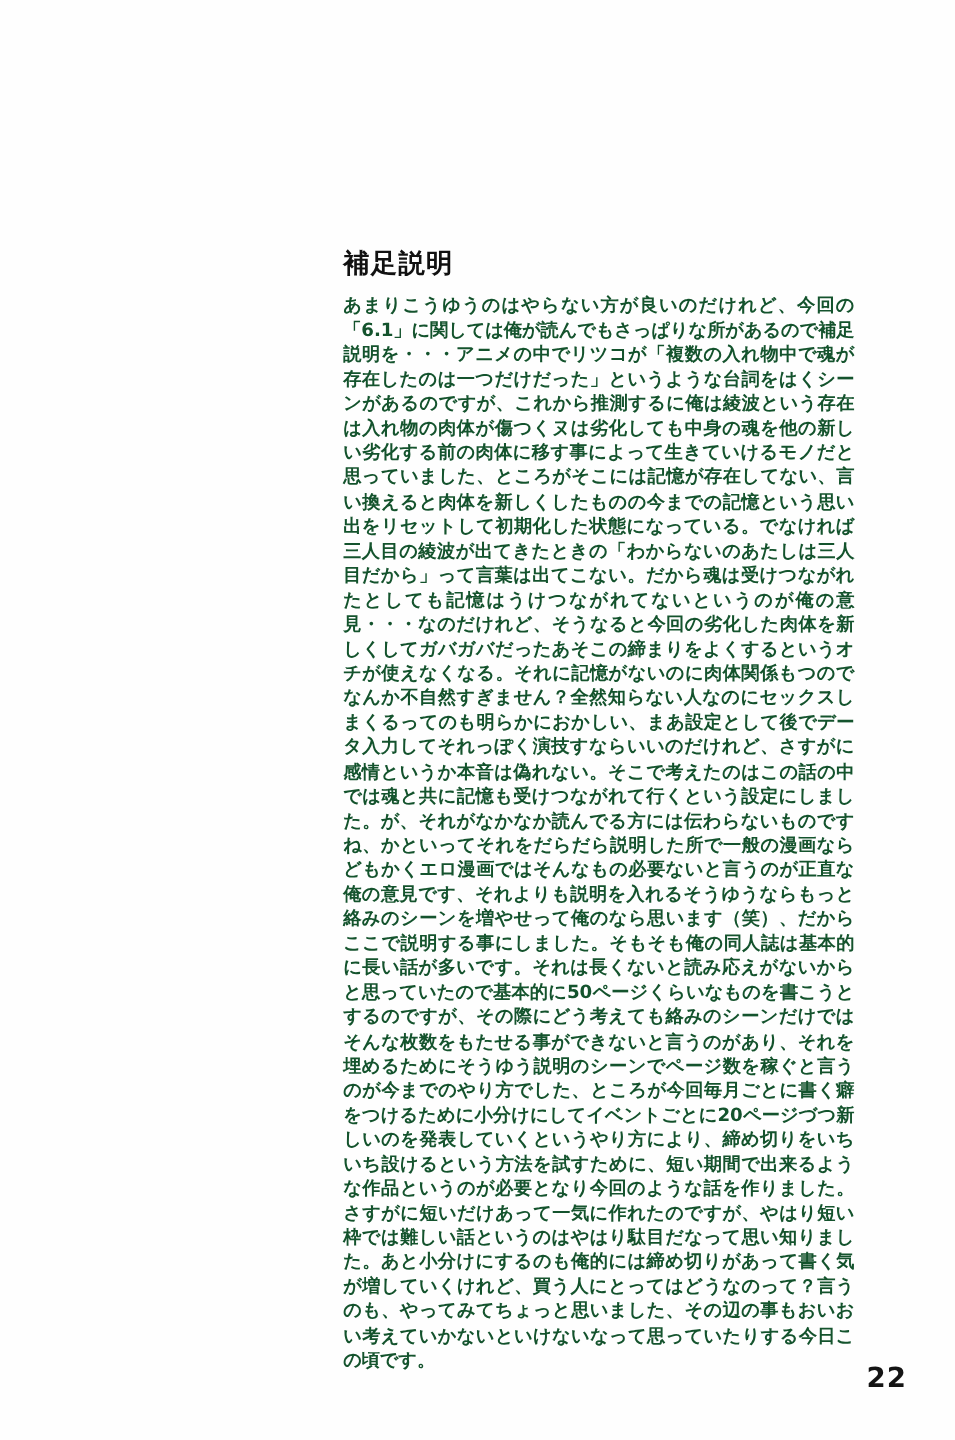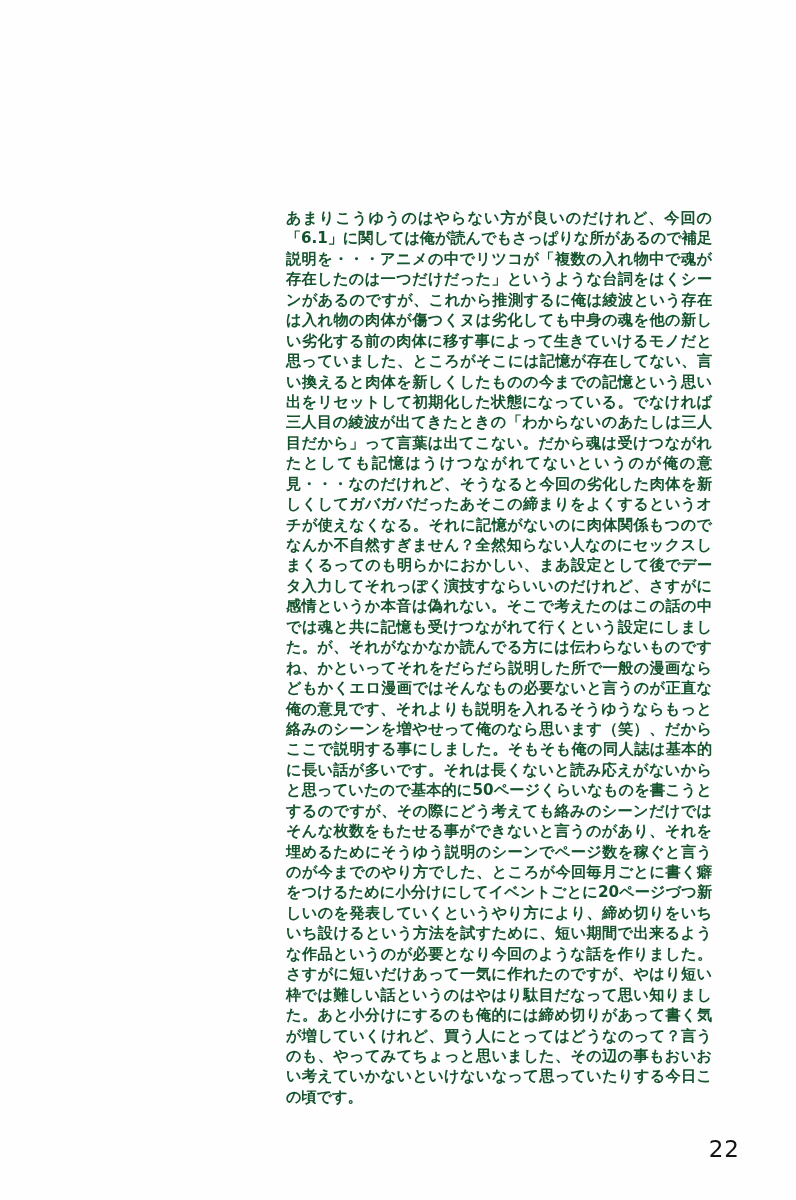--- a/index.html
+++ b/index.html
@@ -40,29 +40,30 @@
     text-align: justify;
     text-justify: inter-character;
     font-weight: 700;
     color: #14532d;
     letter-spacing: -0.1px;
     white-space: pre-wrap;
     word-break: break-all;
   }
   .page-number {
     position: absolute;
-    right: 56px;
+    right: 40px;
     bottom: 38px;
     font-size: 23px;
-    font-weight: 400;
+    font-weight: 700;
     color: #141414;
     letter-spacing: 1px;
   }
 </style>
 </head>
 <body>
 
 <div class="page">
   <div class="content">
+    <h1 class="doc-title">補足説明</h1>
     <div class="doc-body">あまりこうゆうのはやらない方が良いのだけれど、今回の「6.1」に関しては俺が読んでもさっぱりな所があるので補足説明を・・・アニメの中でリツコが「複数の入れ物中で魂が存在したのは一つだけだった」というような台詞をはくシーンがあるのですが、これから推測するに俺は綾波という存在は入れ物の肉体が傷つくヌは劣化しても中身の魂を他の新しい劣化する前の肉体に移す事によって生きていけるモノだと思っていました、ところがそこには記憶が存在してない、言い換えると肉体を新しくしたものの今までの記憶という思い出をリセットして初期化した状態になっている。でなければ三人目の綾波が出てきたときの「わからないのあたしは三人目だから」って言葉は出てこない。だから魂は受けつながれたとしても記憶はうけつながれてないというのが俺の意見・・・なのだけれど、そうなると今回の劣化した肉体を新しくしてガバガバだったあそこの締まりをよくするというオチが使えなくなる。それに記憶がないのに肉体関係もつのでなんか不自然すぎません？全然知らない人なのにセックスしまくるってのも明らかにおかしい、まあ設定として後でデータ入力してそれっぽく演技すならいいのだけれど、さすがに感情というか本音は偽れない。そこで考えたのはこの話の中では魂と共に記憶も受けつながれて行くという設定にしました。が、それがなかなか読んでる方には伝わらないものですね、かといってそれをだらだら説明した所で一般の漫画ならどもかくエロ漫画ではそんなもの必要ないと言うのが正直な俺の意見です、それよりも説明を入れるそうゆうならもっと絡みのシーンを増やせって俺のなら思います（笑）、だからここで説明する事にしました。そもそも俺の同人誌は基本的に長い話が多いです。それは長くないと読み応えがないからと思っていたので基本的に50ページくらいなものを書こうとするのですが、その際にどう考えても絡みのシーンだけではそんな枚数をもたせる事ができないと言うのがあり、それを埋めるためにそうゆう説明のシーンでページ数を稼ぐと言うのが今までのやり方でした、ところが今回毎月ごとに書く癖をつけるために小分けにしてイベントごとに20ページづつ新しいのを発表していくというやり方により、締め切りをいちいち設けるという方法を試すために、短い期間で出来るような作品というのが必要となり今回のような話を作りました。さすがに短いだけあって一気に作れたのですが、やはり短い枠では難しい話というのはやはり駄目だなって思い知りました。あと小分けにするのも俺的には締め切りがあって書く気が増していくけれど、買う人にとってはどうなのって？言うのも、やってみてちょっと思いました、その辺の事もおいおい考えていかないといけないなって思っていたりする今日この頃です。</div>
   </div>
   <div class="page-number">22</div>
 </div>
 
 </body></html>

